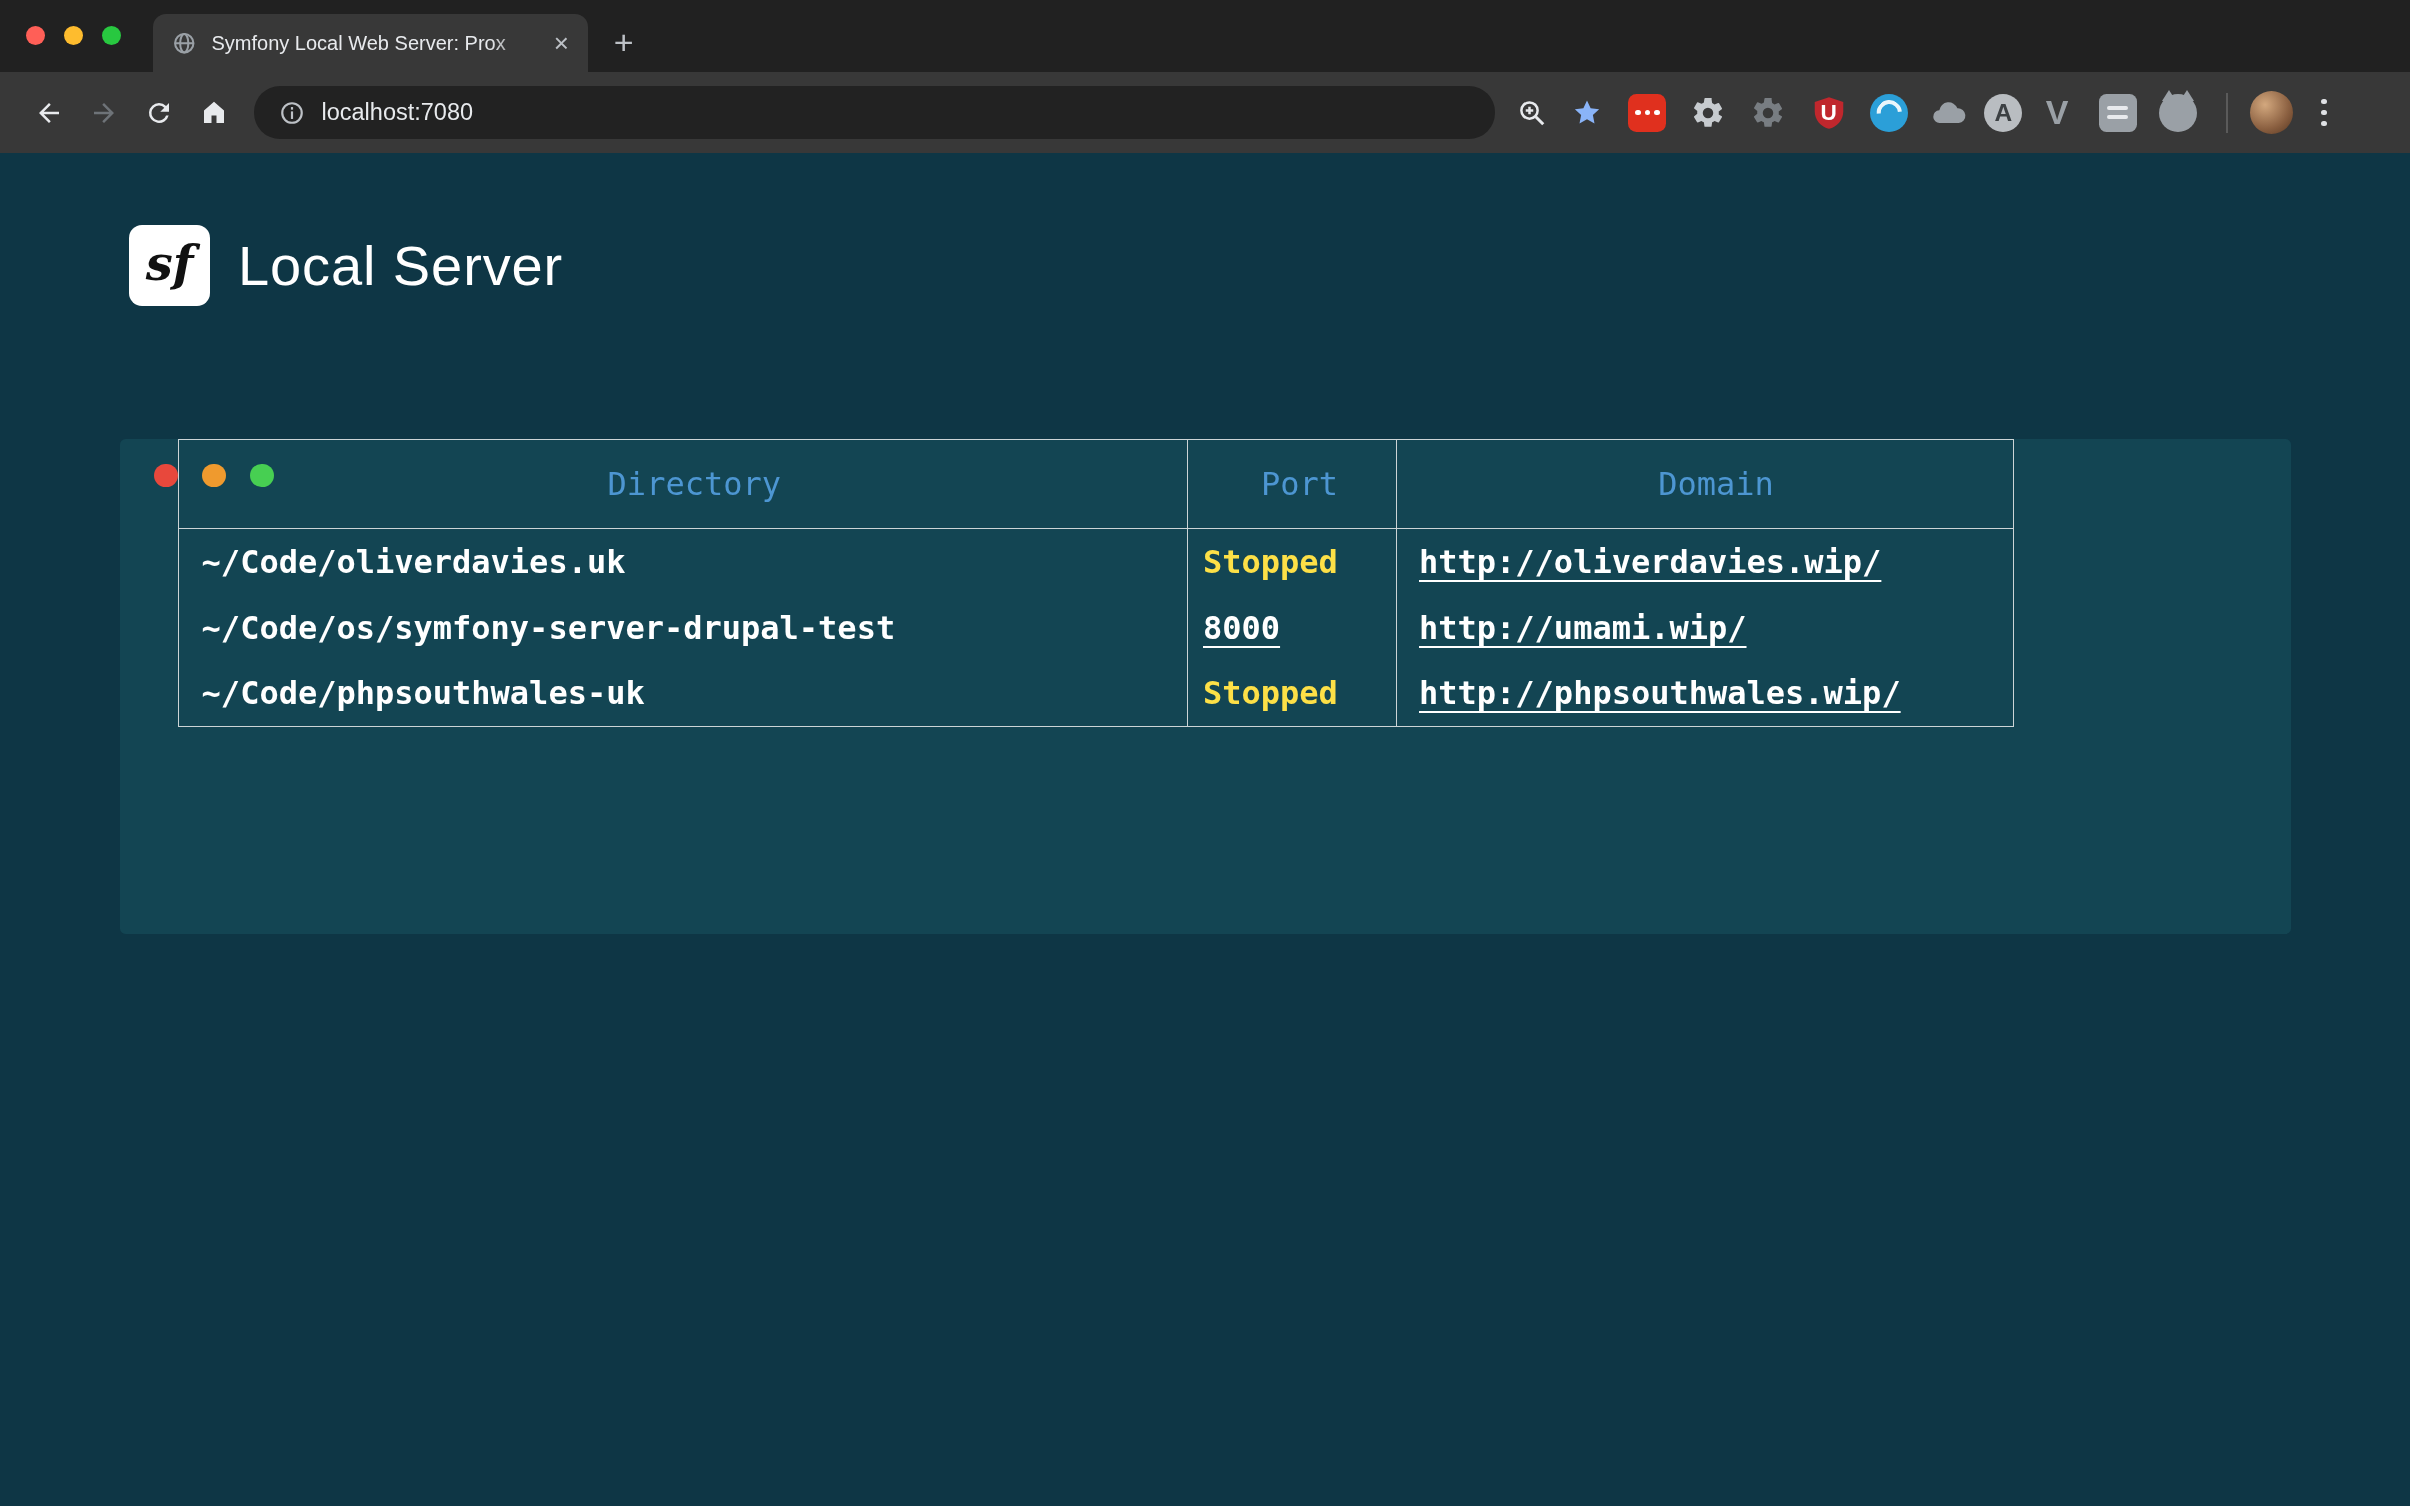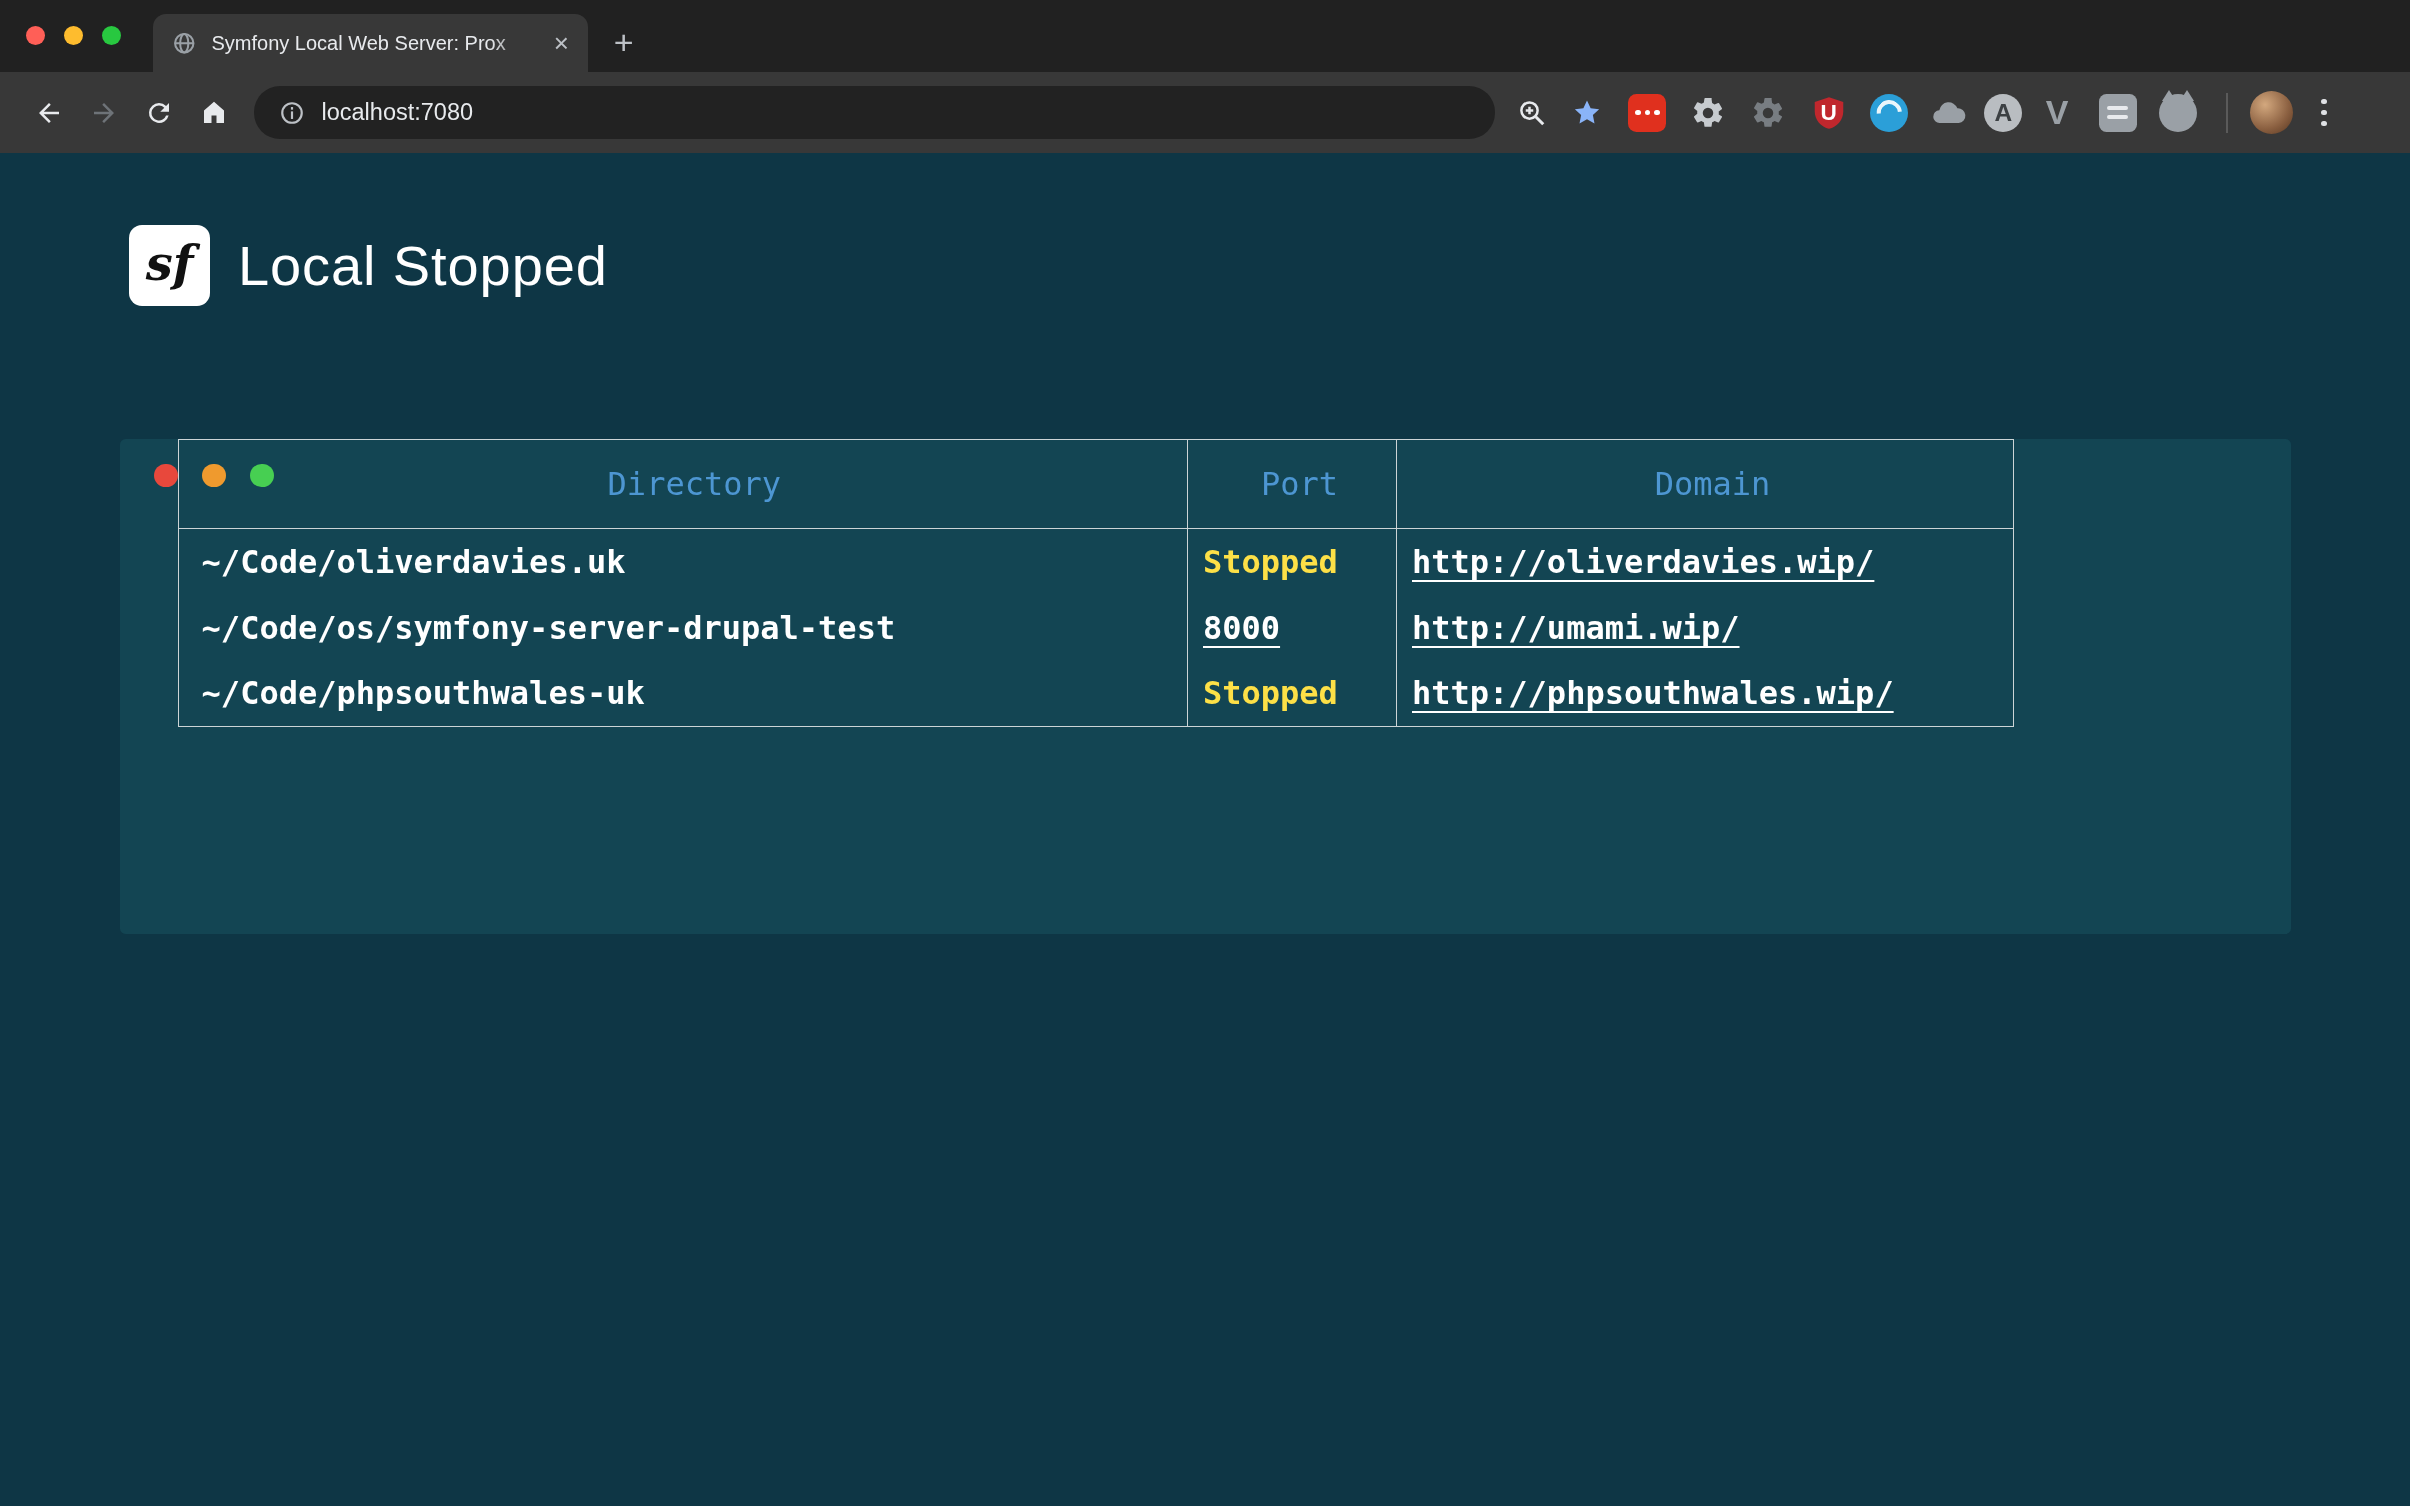--- a/index.html
+++ b/index.html
@@ -96,21 +96,21 @@
 
   table { border-collapse:collapse; margin:133px 0 0 58px;
           font-family:"DejaVu Sans Mono", monospace; }
   table, th, td { border:1.9px solid #ccd4d6; }
   td { border-top:none; border-bottom:none; }
   tr + tr td { border-top:none; }
   th { height:89px; font-size:32px; font-weight:500; color:#4d96d2; text-align:center; }
   td { height:66px; font-size:32px; font-weight:700; color:#ffffff; }
   .col-dir { width:1009px; padding-left:22.6px; }
   .col-port { width:209px; padding-left:15px; }
-  .col-domain { width:617px; padding-left:15px; }
+  .col-domain { width:617px; padding-left:22px; }
   .stopped { color:#fde047; }
   a.tbl-link { color:#ffffff; text-decoration:underline; text-underline-offset:6.6px;
                text-decoration-thickness:1.9px; }
 </style>
 </head>
 <body>
 
 <div>
   <div class="tabstrip">
     <div class="traffic">
@@ -231,21 +231,21 @@
         </span>
     </div>
   </div>
 </div>
 
 <div class="page">
   <div class="brand">
     <div class="logo">
       <span>sf</span>
     </div>
-    <h1 class="page-title">Local Stopped</h1>
+    <h1 class="page-title">Local Server</h1>
   </div>
 
   <div class="panel">
     <div class="panel-dots">
       <span class="pdot red"></span>
       <span class="pdot orange"></span>
       <span class="pdot green"></span>
     </div>
 
     <table>

